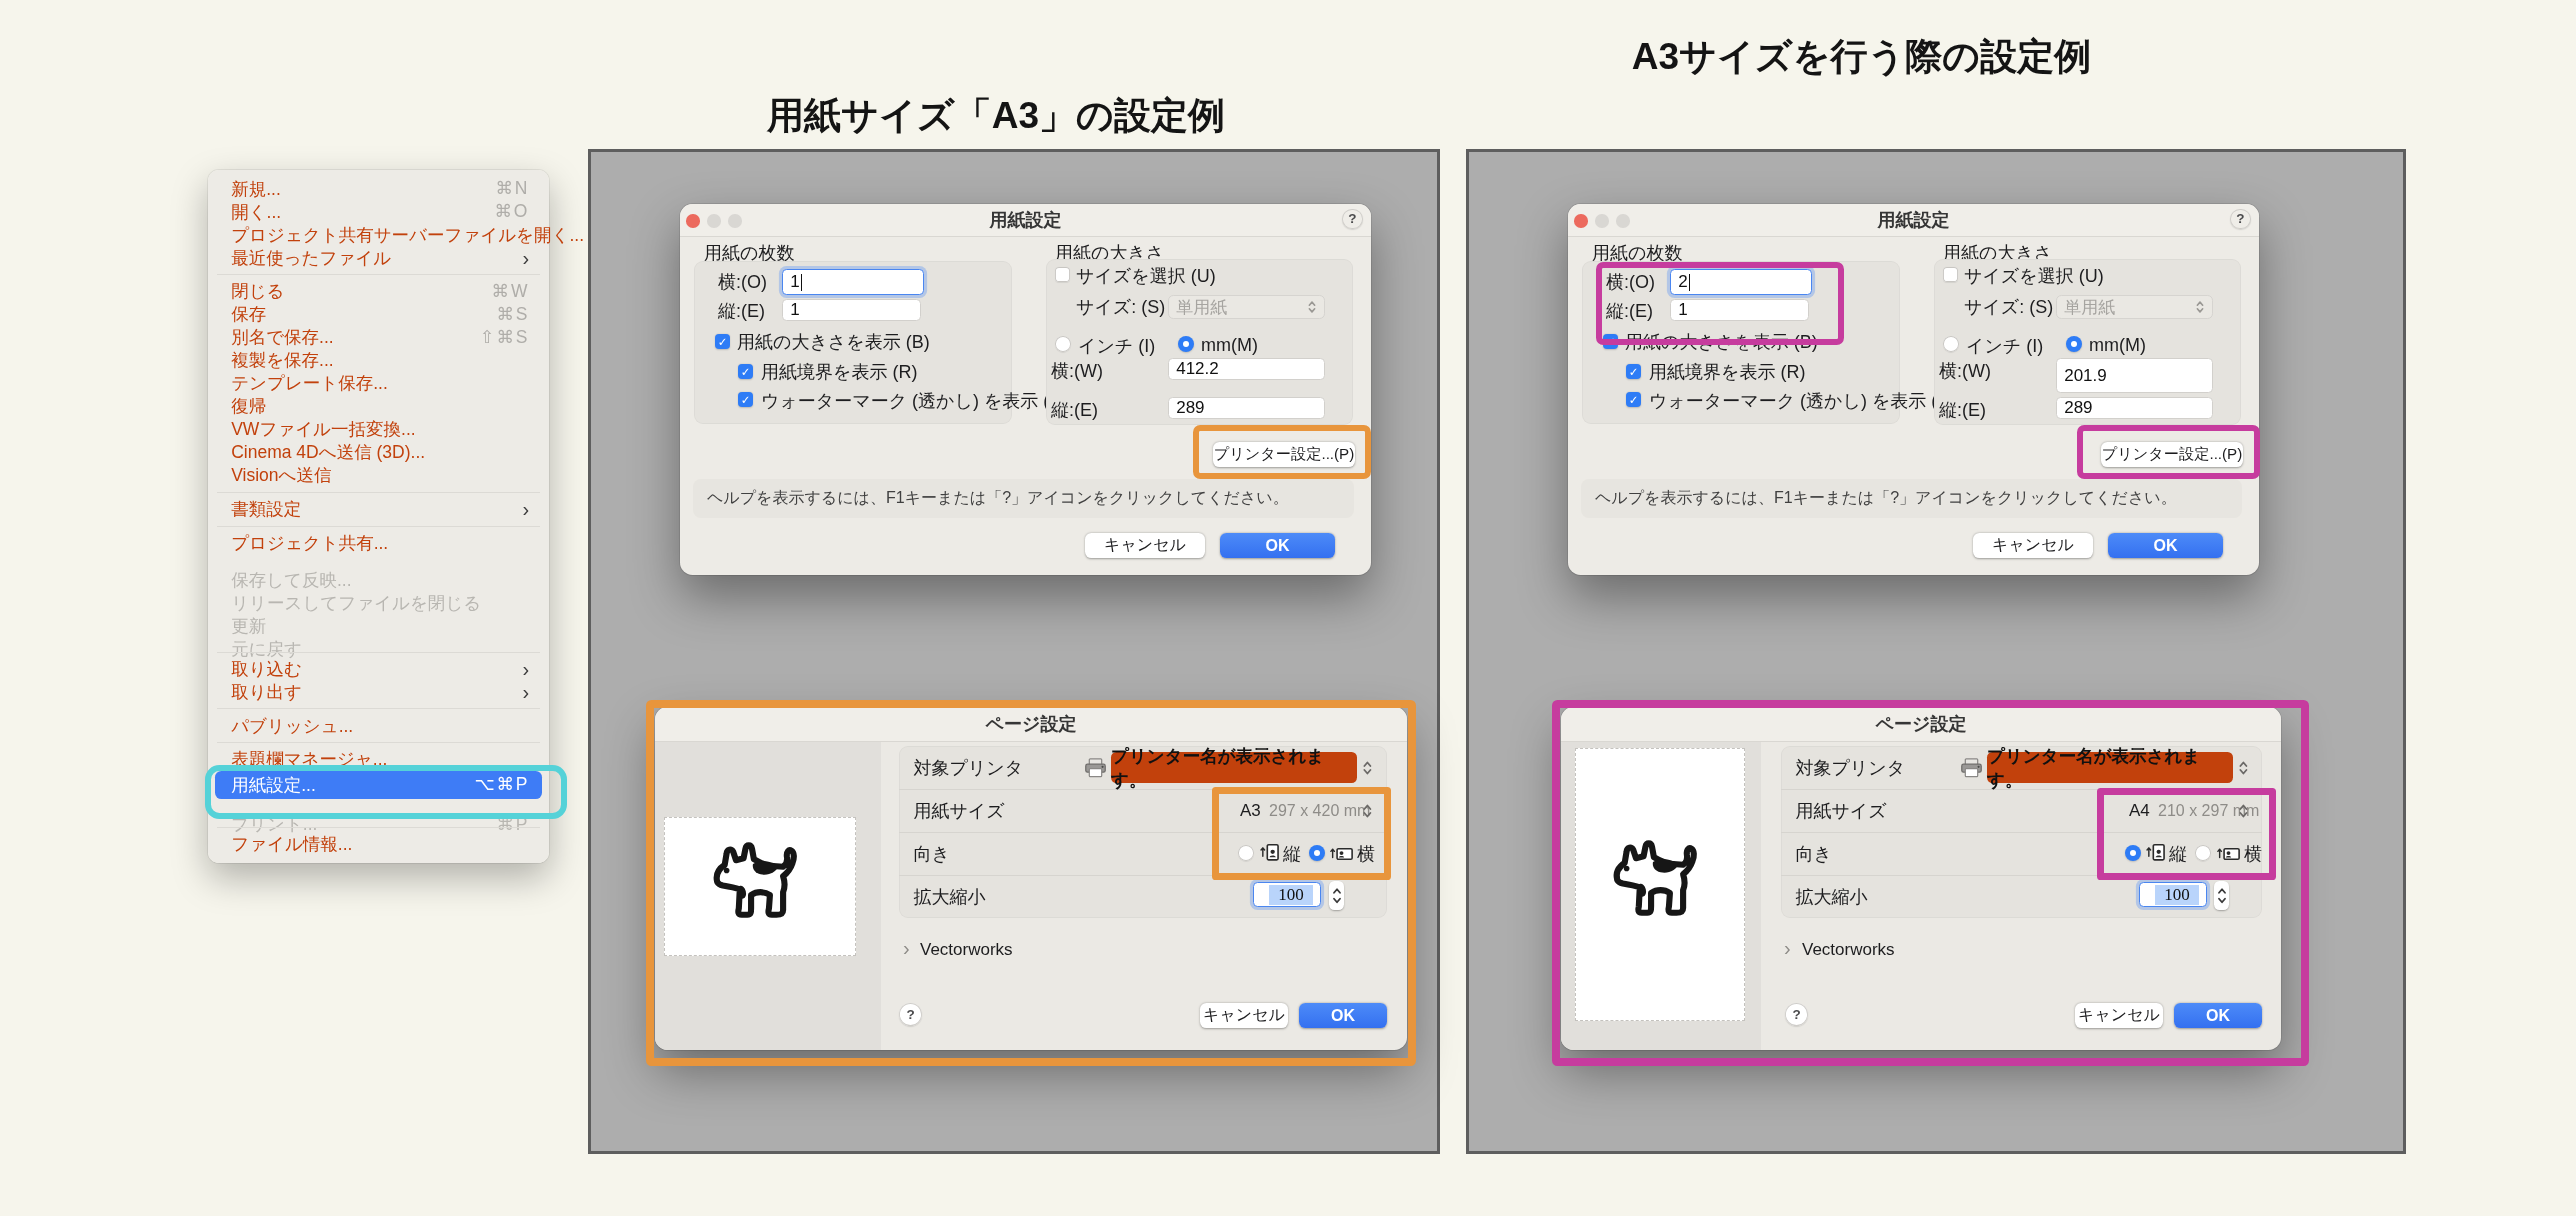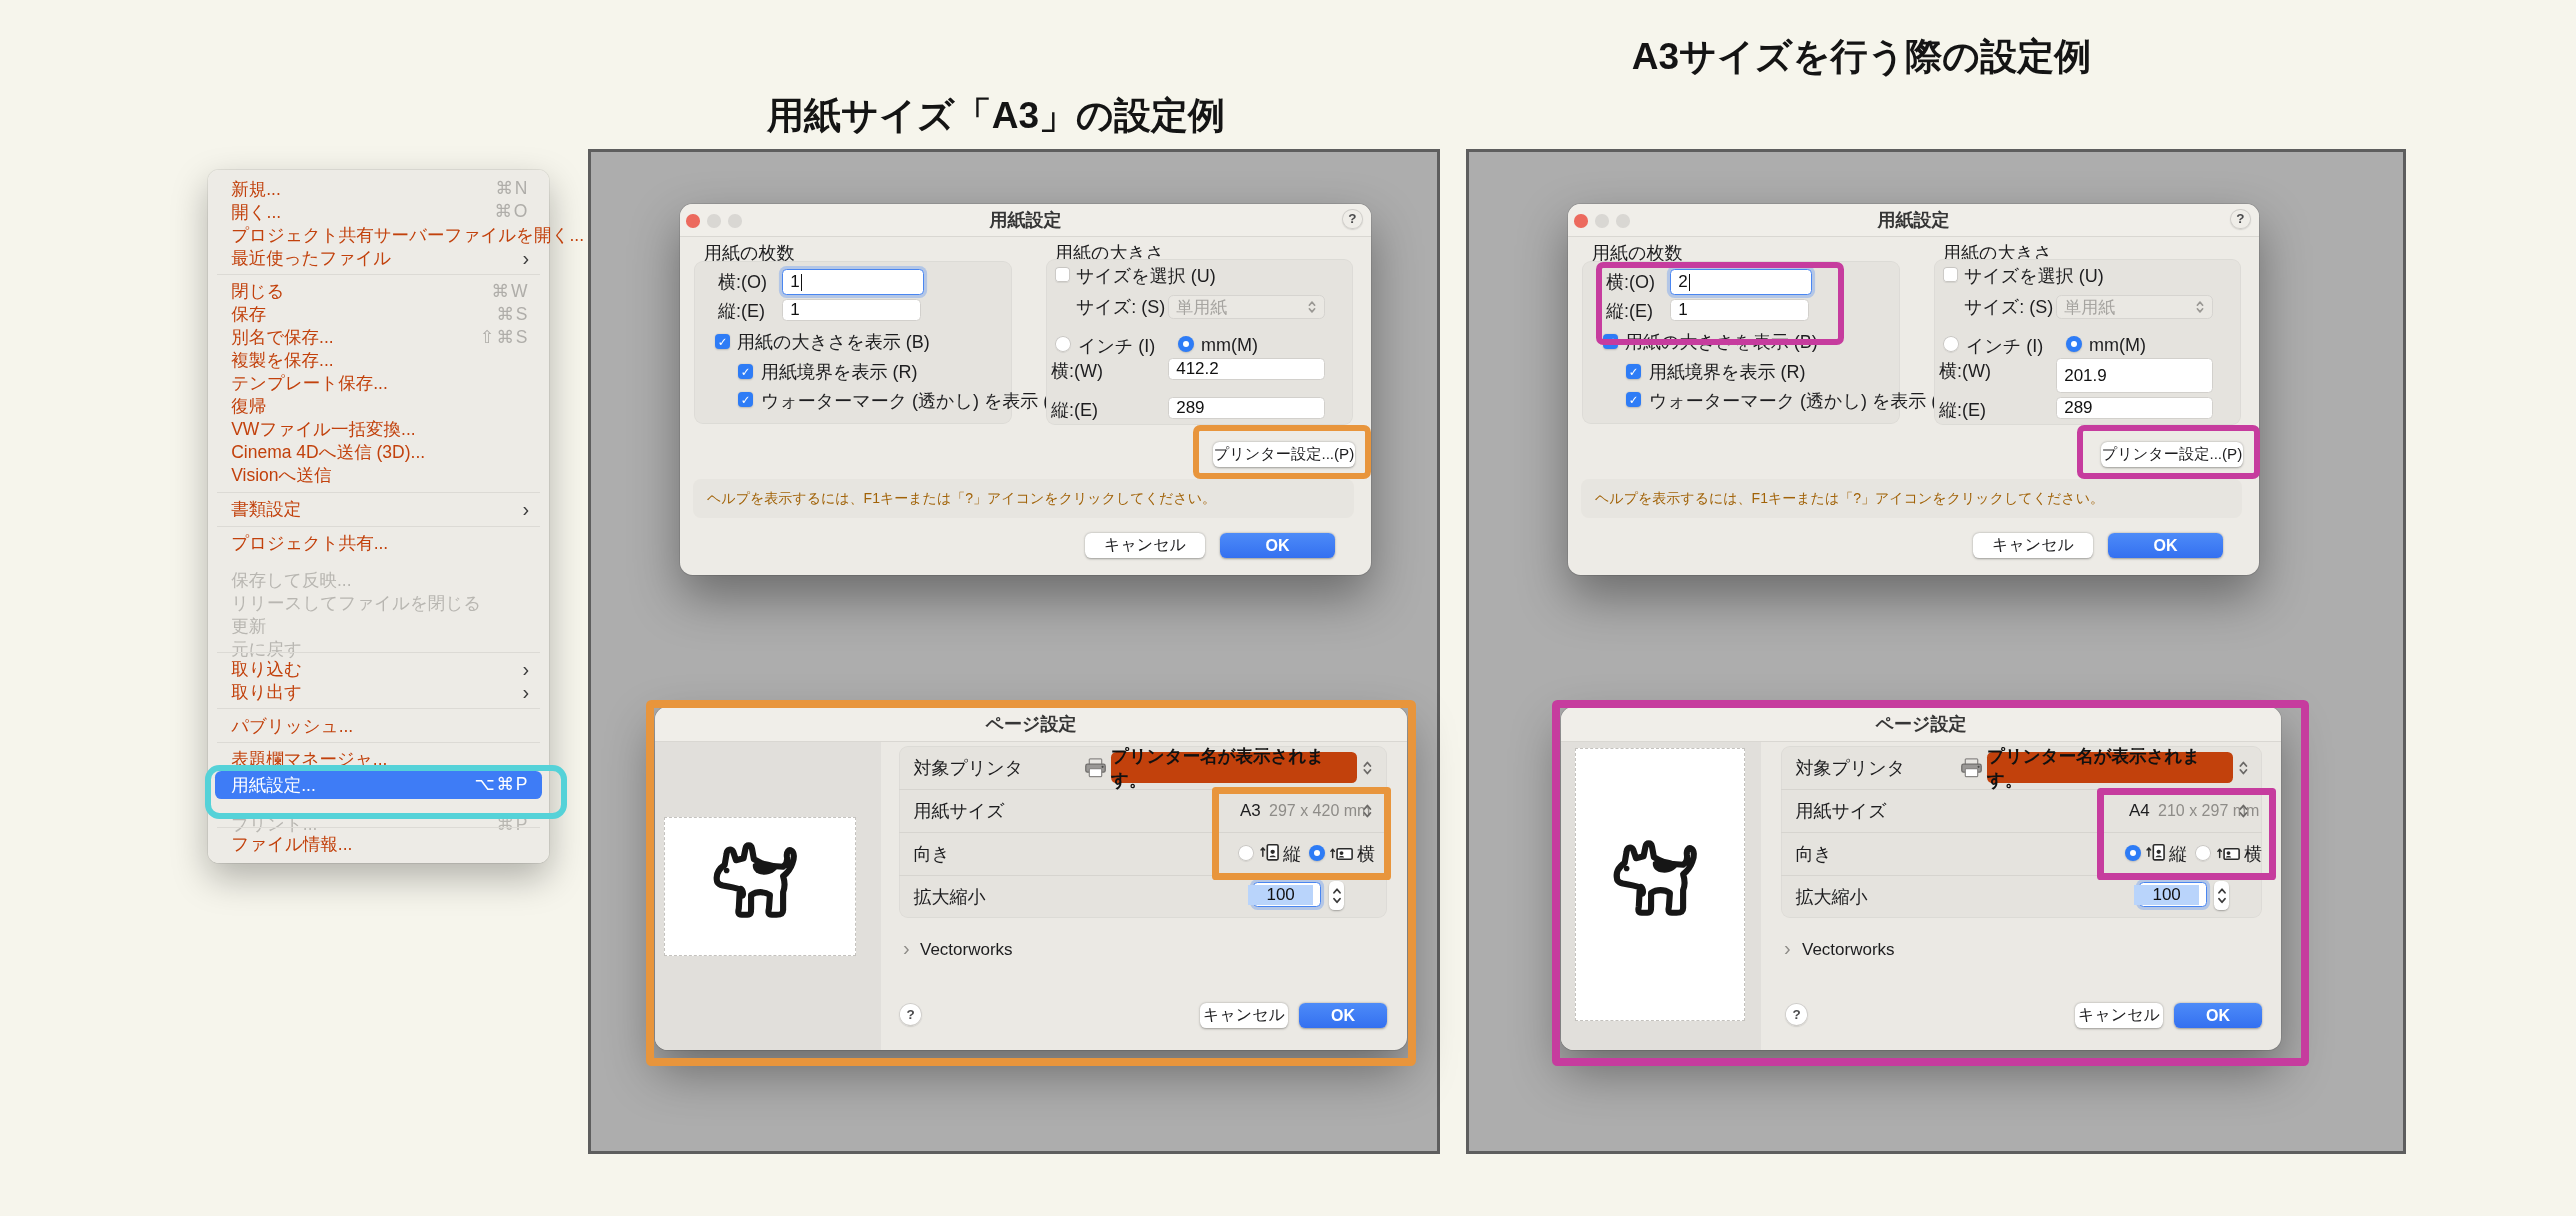--- a/index.html
+++ b/index.html
@@ -42,35 +42,35 @@
   .radio{width:16px;height:16px;border-radius:50%;background:#fff;
          box-shadow:inset 0 0 0 0.9px #C8C6C2,0 0.9px 0.9px rgba(0,0,0,.08);}
   .radio.sel{background:#2E7CF6;box-shadow:0 0.9px 1.8px rgba(0,0,0,.18);display:flex;align-items:center;justify-content:center;}
   .radio.sel::after{content:"";width:6.3px;height:6.3px;border-radius:50%;background:#fff;}
   .btn{background:#fff;border-radius:6.3px;box-shadow:0 0.9px 2.2px rgba(0,0,0,.35);font-size:16px;
        display:flex;align-items:center;justify-content:center;color:#1c1c1e;white-space:nowrap;}
   .btn.primary{background:linear-gradient(#4D8BF8,#3470F0);color:#fff;font-weight:600;}
   .dropdown{background:#EAE8E3;border:0.9px solid #D6D4D0;border-radius:5.4px;display:flex;align-items:center;
             justify-content:space-between;font-size:17px;color:#A6A4A0;padding:0 7.2px;}
   .helpbar{background:#E7E5E0;border-radius:8px;display:flex;align-items:center;padding:0 14.4px;
-           font-size:14px;color:#a16207;}
+           font-size:16px;color:#404040;}
   .qbtn{border-radius:50%;background:#EFEDE8;box-shadow:inset 0 0 0 0.9px #CFCDC9,0 0.9px 1.3px rgba(0,0,0,.12);
         display:flex;align-items:center;justify-content:center;font-size:13.5px;font-weight:700;color:#4a4a4c;}
   .annot{border-style:solid;pointer-events:none;z-index:20;border-radius:7.2px;background:transparent;}
 
   
   .pg-sidebar{background:#E1DFDB;border-radius:0 0 0 12.6px;}
   .pvw{background:#fff;border:1.8px dashed #C4C2BE;display:flex;align-items:center;justify-content:center;}
   .rowsbox{background:#E5E3DE;border-radius:9px;box-shadow:inset 0 0 0 0.9px rgba(0,0,0,.035);}
   .rowsep{position:absolute;left:0;right:0;height:0.9px;background:#D6D4CF;}
   .namefield{background:#c2410c;border-radius:5.4px;display:flex;align-items:center;justify-content:center;
              font-size:17.5px;font-weight:700;color:#111;}
   .smallgray{color:#8E8C88;font-size:16px;}
   .pgval{font-size:17px;color:#1d1d1f;}
-  .selhl{background:#B9D4FB;padding:0 18px;}
+  .selhl{background:#B9D4FB;padding:0 9px;font-family:Liberation Serif, serif;}
   .stepbtn{background:#fff;border-radius:5.4px;box-shadow:0 0.9px 1.8px rgba(0,0,0,.3);display:flex;flex-direction:column;
            align-items:center;justify-content:center;}
   .disclosure{color:#8E8C88;font-size:20px;line-height:1;}
   .vw-label{font-size:17px;color:#1d1d1f;}
 </style>
 </head>
 <body>
 
 <div id="stage">
 

